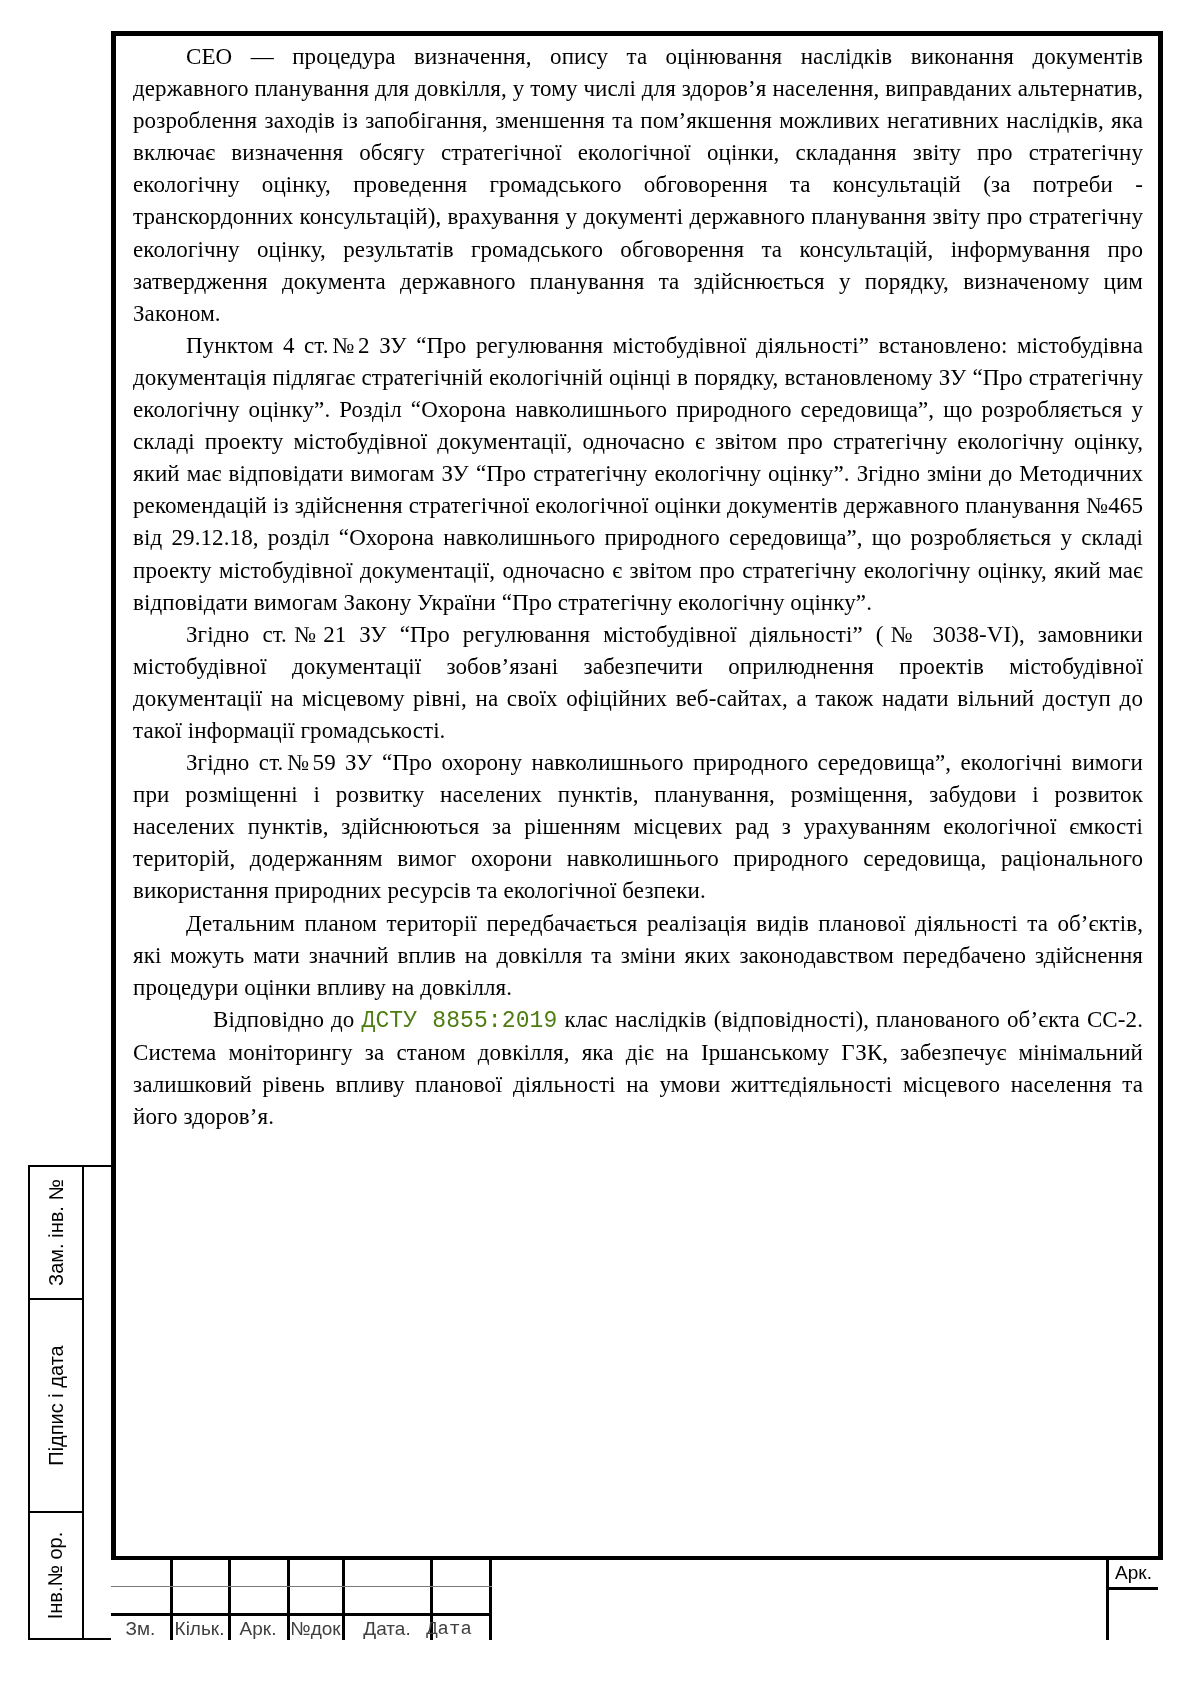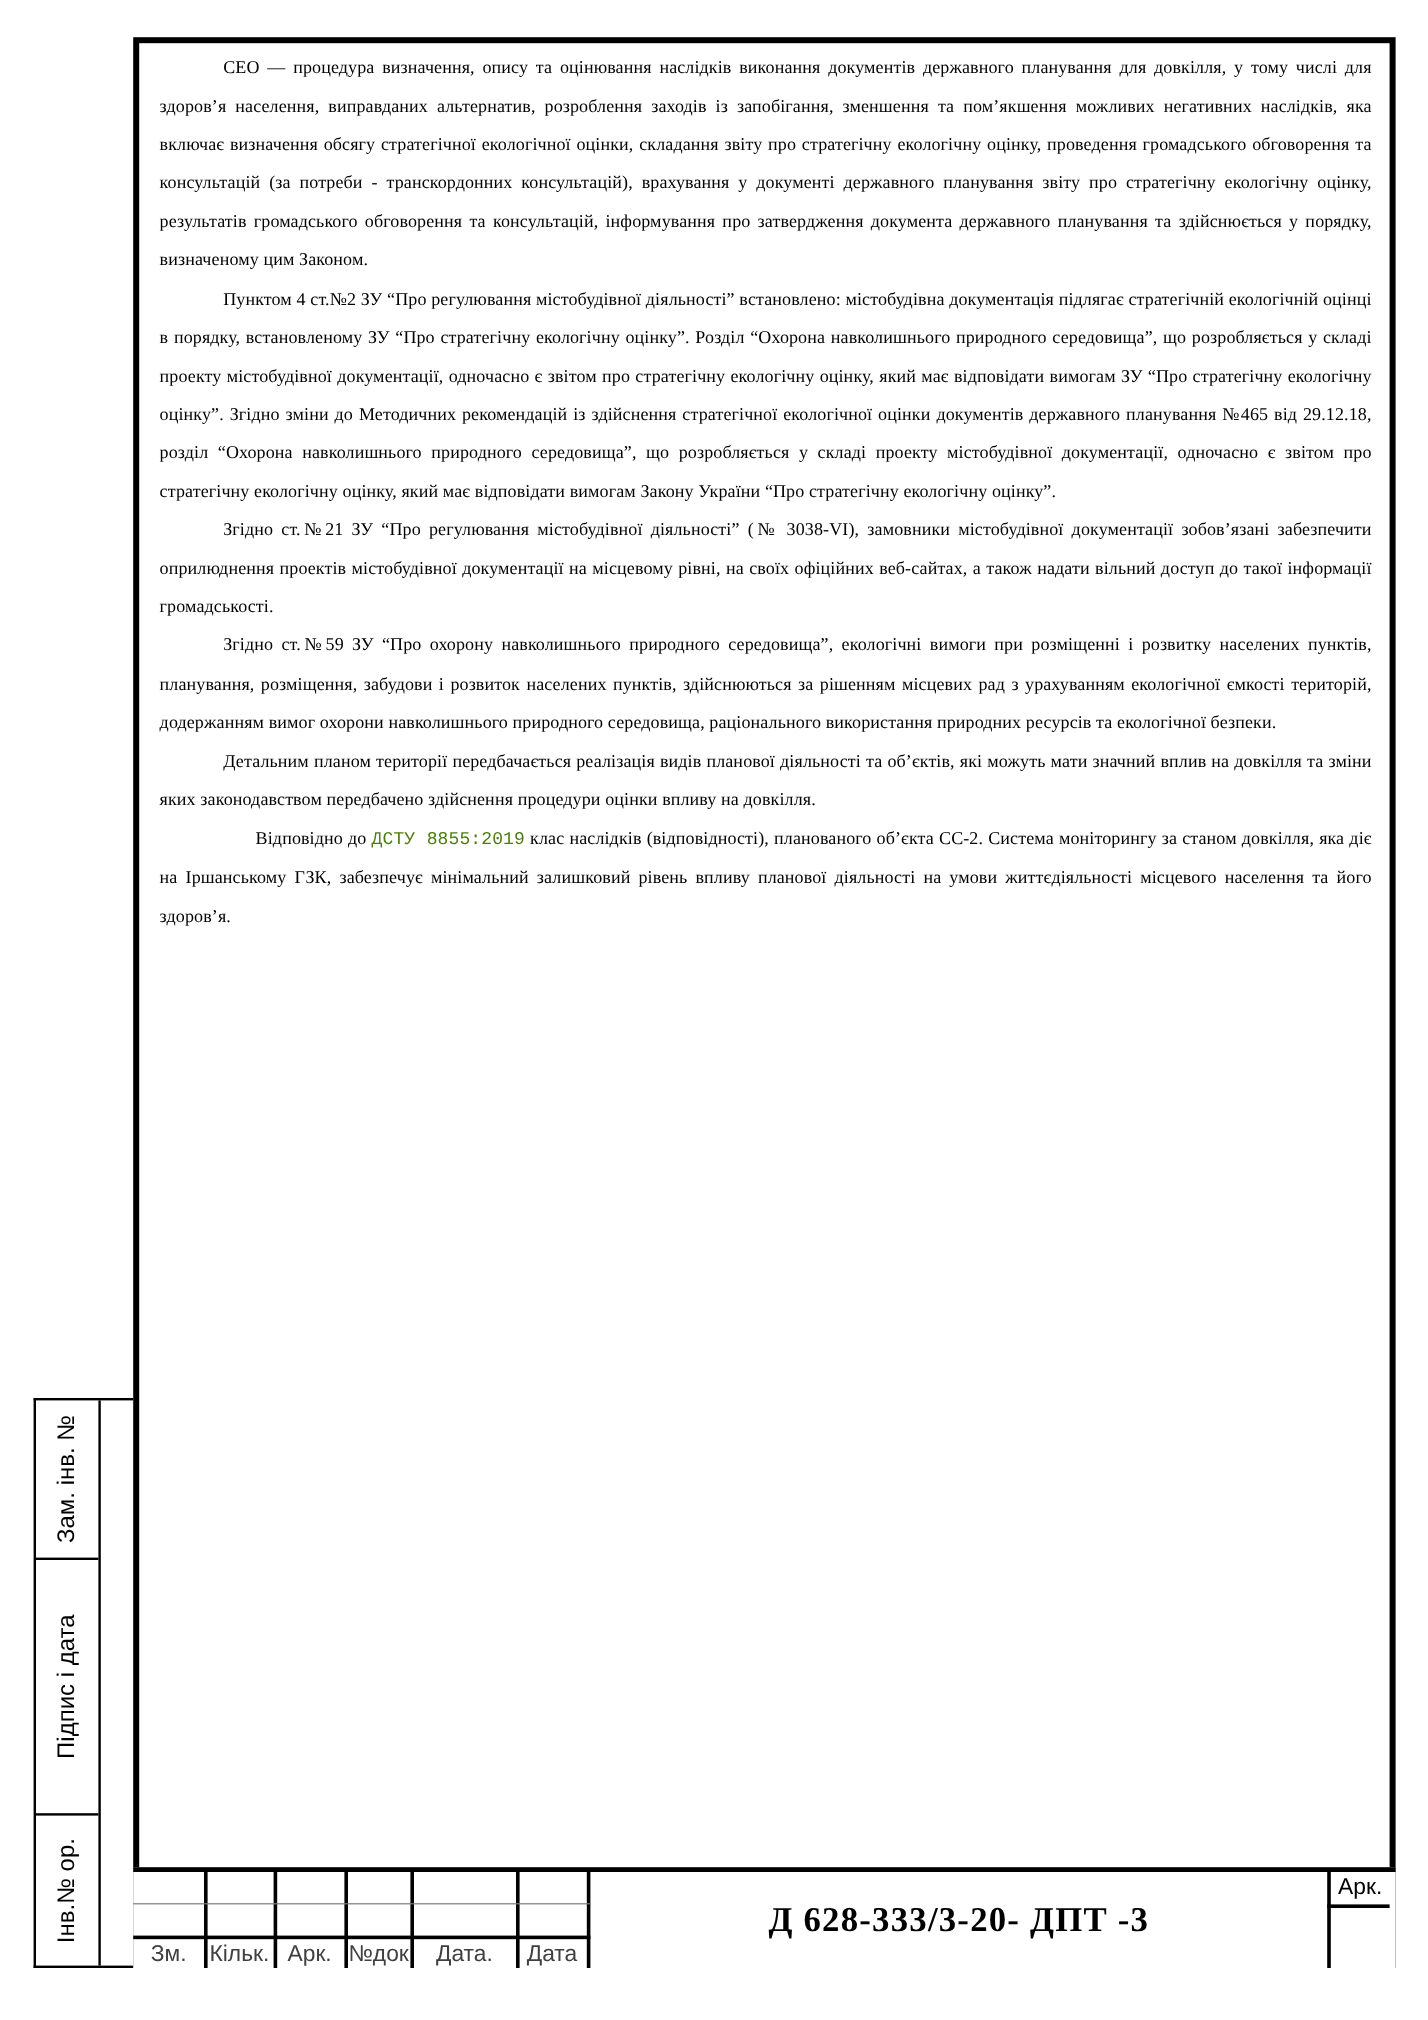--- a/index.html
+++ b/index.html
@@ -21,21 +21,21 @@
     border: 5px solid #000;
     box-sizing: border-box;
     background: #fff;
   }
 
   
   .text-block {
     position: absolute;
     left: 133px; top: 41px;
     width: 1010px;
-    font-size: 15px;
+    font-size: 23px;
     line-height: 32.1px;
     text-align: justify;
     letter-spacing: 0.1px;
   }
   .para { margin: 0; text-indent: 53px; }
   .para.big-indent { text-indent: 80px; }
   .std-ref { color: #4d7c0f; font-family: Liberation Mono, monospace; }
 
   
   .sidebar {
@@ -91,21 +91,21 @@
     position: absolute; top: 57px; height: 23px;
     display: flex; align-items: center; justify-content: center;
     font-family: "Liberation Sans", sans-serif;
     font-size: 19px; color: #404040; white-space: nowrap; overflow: hidden;
   }
   .stamp .c1 { left: 2px;   width: 55px; }
   .stamp .c2 { left: 61px;  width: 55px; }
   .stamp .c3 { left: 119px; width: 56px; }
   .stamp .c4 { left: 178px; width: 53px; }
   .stamp .c5 { left: 234px; width: 84px; }
-  .stamp .c6 { left: 321px; width: 56px; }
+  .stamp .c6 { left: 310px; width: 56px; font-family: Liberation Mono, monospace; }
   .stamp .doc-number {
     position: absolute; left: 381px; top: 0; width: 614px; height: 80px;
     display: flex; align-items: center; justify-content: center;
     font-family: "Liberation Serif", serif;
     font-weight: bold; font-size: 29px; letter-spacing: 1px;
   }
   .stamp .ark-cell {
     position: absolute; left: 998px; top: 0; width: 49px; height: 26px;
     display: flex; align-items: center; justify-content: center;
     font-family: "Liberation Sans", sans-serif;
@@ -153,17 +153,16 @@
     <div class="hline-thick"></div>
     <div class="hline-ark"></div>
 
     <div class="cell-label c1">Зм.</div>
     <div class="cell-label c2">Кільк.</div>
     <div class="cell-label c3">Арк.</div>
     <div class="cell-label c4">№док</div>
     <div class="cell-label c5">Дата.</div>
     <div class="cell-label c6">Дата</div>
 
-    <div class="doc-number">Д 628-333/3-20- ДПТ -3</div>
     <div class="ark-cell">Арк.</div>
   </div>
 
 </div>
 
 </body></html>

